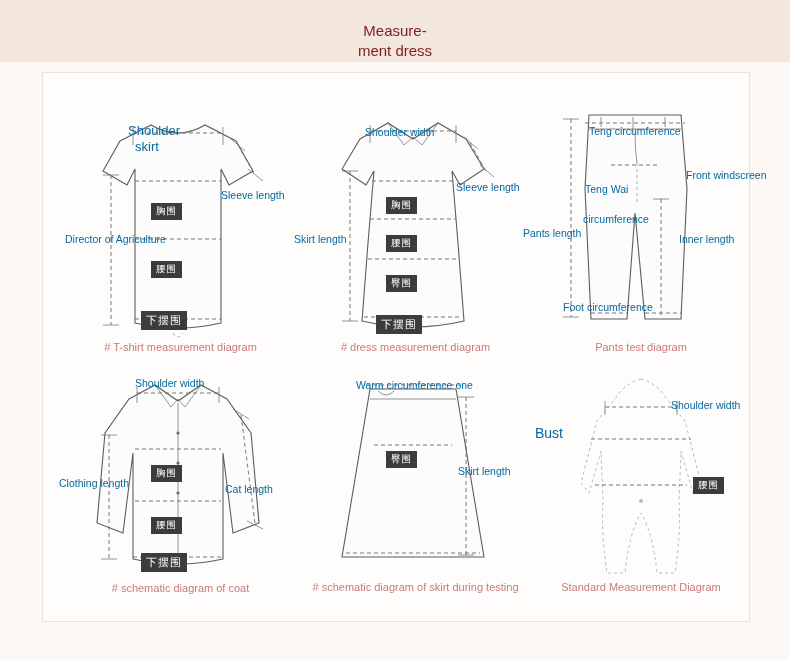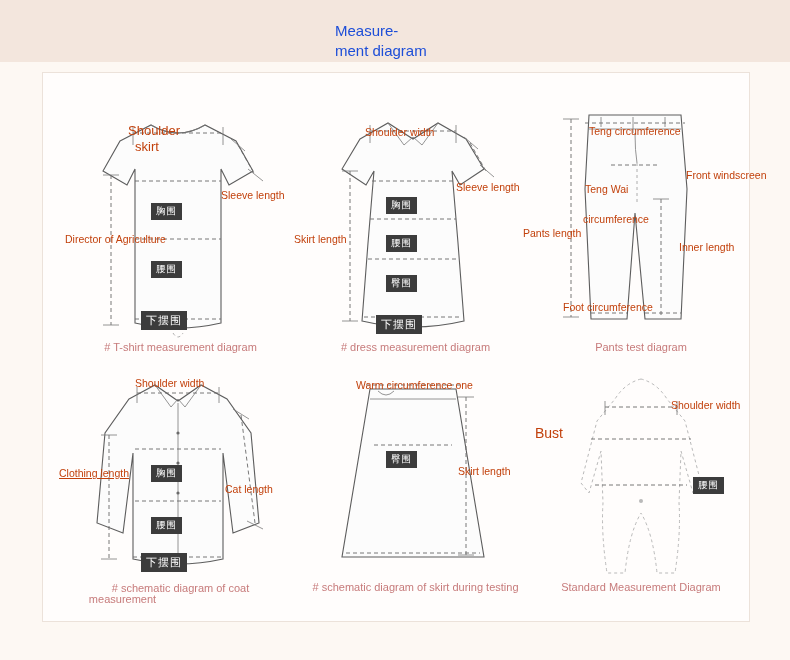--- a/index.html
+++ b/index.html
@@ -9,55 +9,55 @@
     font-family:"Liberation Sans", sans-serif;
     overflow:hidden;
     position:relative;
   }
   .header{
     position:absolute;left:0;top:0;width:790px;height:62px;
     background:#f3e6dd;
     display:flex;align-items:center;justify-content:center;
   }
   .header-title{
-    font-size:15px;color:#1d4ed8;line-height:1.35;text-align:left;
+    font-size:15px;color:#7f1d1d;line-height:1.35;text-align:center;
     width:120px;
     margin-top:20px;
   }
   .panel{
     position:absolute;left:42px;top:72px;width:706px;height:548px;
     background:#fffdfc;border:1px solid #ece2da;
   }
   .cell{position:absolute;}
   .caption{
     position:absolute;width:100%;text-align:center;
     font-size:11px;color:#c77b7b;
   }
   .lbl{
-    position:absolute;font-size:10.5px;color:#c2410c;white-space:nowrap;
+    position:absolute;font-size:10.5px;color:#0369a1;white-space:nowrap;
   }
   .cn{
     position:absolute;background:#3c3c3c;color:#fff;font-size:9.5px;
     padding:2px 5px;letter-spacing:1px;white-space:nowrap;
     font-family:"DejaVu Sans", sans-serif;
   }
   svg{display:block;overflow:visible;}
   .garment{fill:#fcfcfc;stroke:#5d5d5d;stroke-width:1.1;}
   .dash{fill:none;stroke:#6a6a6a;stroke-width:0.9;stroke-dasharray:4 3;}
   .dash-l{fill:none;stroke:#9a9a9a;stroke-width:0.8;stroke-dasharray:3 3;}
   .thin{fill:none;stroke:#7a7a7a;stroke-width:0.8;}
   .body-out{fill:none;stroke:#b9b9b9;stroke-width:1;stroke-dasharray:3 3;}
 </style>
 </head>
 <body>
 
 <div class="header">
   <div class="header-title">
     <span>Measure-</span><br>
-    <span>ment diagram</span>
+    <span>ment dress</span>
   </div>
 </div>
 
 <div class="panel">
 
   <div class="cell" style="left:30px;top:20px;width:215px;height:270px;">
     <svg width="215" height="250">
       <path class="garment" d="M47 48 L78 32 Q105 48 132 32 L163 48 L180 78 L156 92 L148 76 L148 230 Q105 240 62 230 L62 76 L54 92 L30 78 Z"></path>
       <path class="thin" d="M78 32 Q105 48 132 32"></path>
       <path class="dash" d="M62 88 L148 88"></path>
@@ -119,21 +119,21 @@
       <path class="dash" d="M120 106 L120 222"></path>
       <path class="thin" d="M112 106 L128 106"></path>
       <path class="dash" d="M70 72 L116 72"></path>
       <path class="dash-l" d="M96 70 L96 110"></path>
     </svg>
     <div class="lbl" style="left:48px;top:32px;">Teng circumference</div>
     <div class="lbl" style="left:145px;top:76px;">Front windscreen</div>
     <div class="lbl" style="left:44px;top:90px;">Teng Wai</div>
     <div class="lbl" style="left:42px;top:120px;">circumference</div>
     <div class="lbl" style="left:-18px;top:134px;">Pants length</div>
-    <div class="lbl" style="left:138px;top:148px;">Inner length</div>
+    <div class="lbl" style="left:138px;top:140px;">Inner length</div>
     <div class="lbl" style="left:22px;top:208px;">Foot circumference</div>
     <div class="caption" style="top:248px;left:0;">Pants test diagram</div>
   </div>
 
   <div class="cell" style="left:30px;top:300px;width:215px;height:240px;">
     <svg width="215" height="215">
       <path class="garment" d="M56 26 L82 12 L105 28 L128 12 L154 26 L178 60 L186 150 L160 160 L150 80 L150 186 Q105 196 60 186 L60 80 L50 160 L24 150 L32 60 Z"></path>
       <path class="thin" d="M82 12 L98 34 L105 26 L112 34 L128 12"></path>
       <path class="thin" d="M105 30 L105 186"></path>
       <circle cx="105" cy="60" r="1.6" fill="#6a6a6a"></circle>
@@ -144,27 +144,26 @@
       <path class="dash" d="M62 128 L148 128"></path>
       <path class="dash" d="M60 184 L150 184"></path>
       <path class="dash" d="M64 20 L146 20"></path>
       <path class="thin" d="M64 14 L64 30 M146 14 L146 30"></path>
       <path class="dash" d="M36 62 L36 186"></path>
       <path class="thin" d="M28 62 L44 62 M28 186 L44 186"></path>
       <path class="dash" d="M168 42 L182 150"></path>
       <path class="thin" d="M160 36 L176 46 M174 148 L190 156"></path>
     </svg>
     <div class="lbl" style="left:62px;top:4px;">Shoulder width</div>
-    <div class="lbl" style="left:-14px;top:94px;text-decoration:underline;">Clothing length</div>
+    <div class="lbl" style="left:-14px;top:104px;">Clothing length</div>
     <div class="lbl" style="left:152px;top:110px;">Cat length</div>
     <div class="cn" style="left:78px;top:92px;">胸围</div>
     <div class="cn" style="left:78px;top:144px;">腰围</div>
     <div class="cn" style="left:68px;top:180px;font-size:11px;">下摆围</div>
     <div class="caption" style="top:209px;left:0;"># schematic diagram of coat</div>
-    <div class="caption" style="top:220px;left:-58px;width:100%;">measurement</div>
   </div>
 
   <div class="cell" style="left:265px;top:300px;width:215px;height:240px;">
     <svg width="215" height="215">
       <path class="garment" d="M62 16 L148 16 L176 184 L34 184 Z"></path>
       <path class="thin" d="M62 26 L148 26"></path>
       <path class="thin" d="M70 18 Q78 26 86 18"></path>
       <path class="dash" d="M58 12 L152 12"></path>
       <path class="dash" d="M66 72 L144 72"></path>
       <path class="dash" d="M38 180 L172 180"></path>

